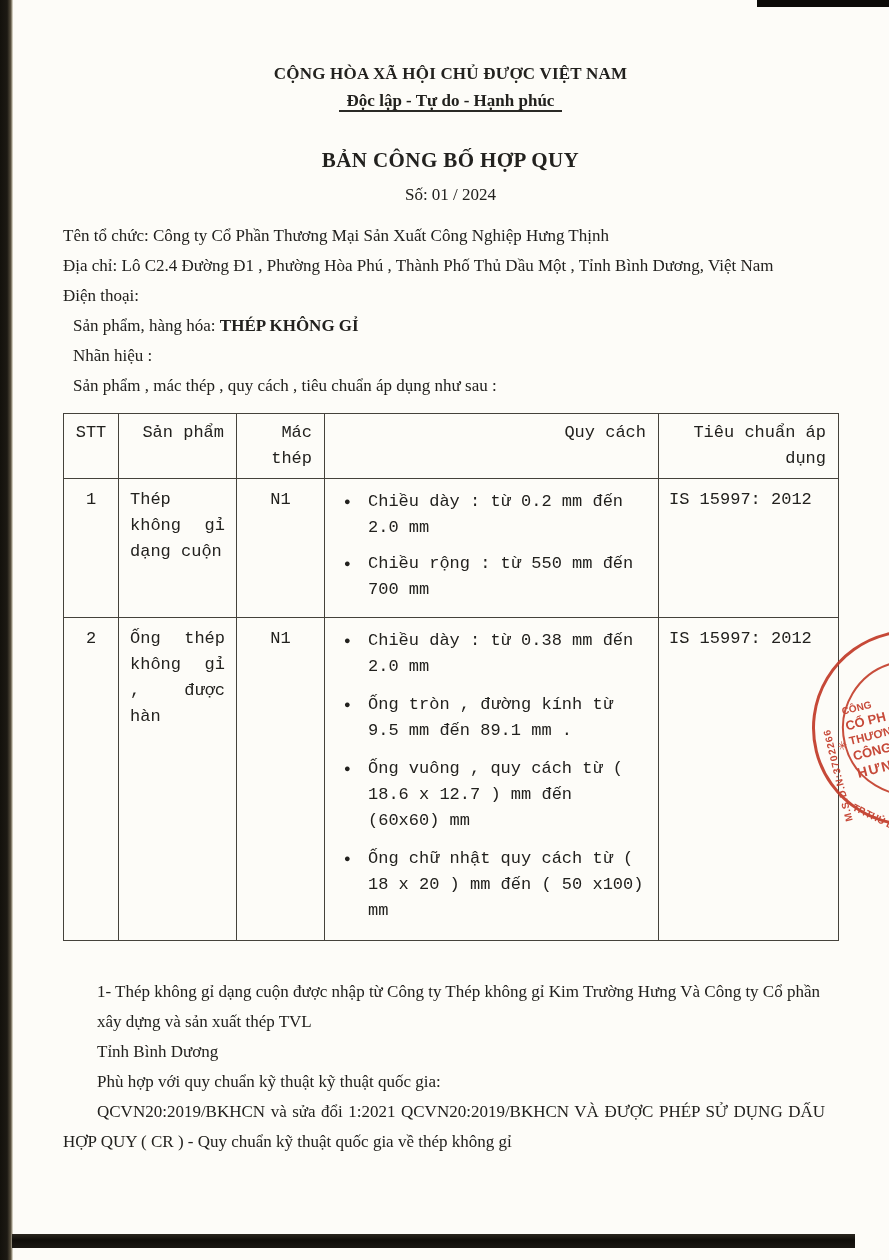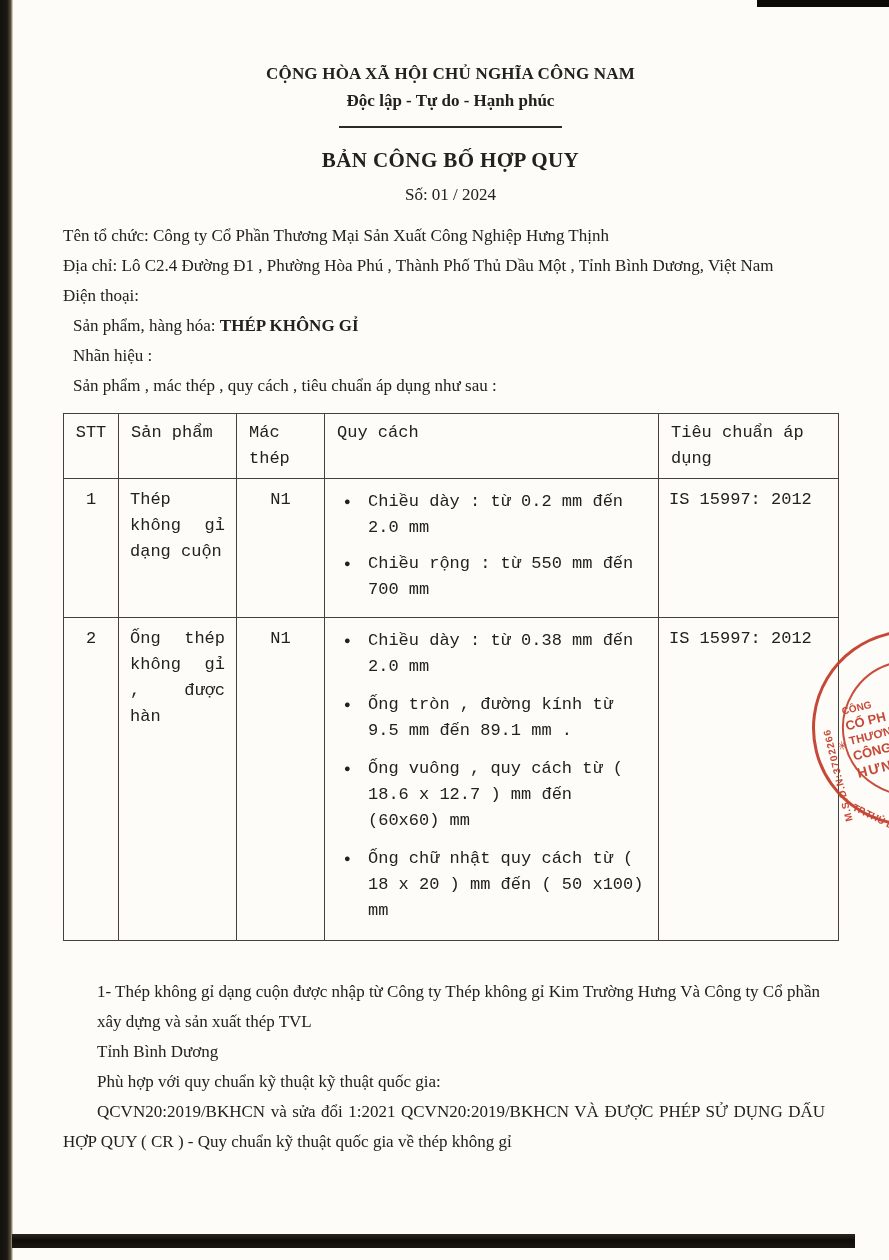--- a/index.html
+++ b/index.html
@@ -23,34 +23,34 @@
   }
   .edge-top-right {
     position:absolute; left:757px; top:0; width:132px; height:7px; background:#0c0b08;
   }
 
   
   .content { position:absolute; left:63px; top:62px; width:775px; font-size:17px; line-height:30px; }
 
   .nat1 { text-align:center; font-weight:bold; font-size:17px; line-height:24px; letter-spacing:.2px; }
   .nat2-wrap { text-align:center; margin-top:3px; line-height:24px; }
-  .nat2 { font-weight:bold; border-bottom:2px solid #2b2a26; padding:0 8px 16px 8px;text-align:right; }
+  .nat2 { font-weight:bold; border-bottom:2px solid #2b2a26; padding:0 8px 0 8px;text-align:right; }
 
   .title { text-align:center; font-weight:bold; font-size:21px; line-height:26px; margin-top:34px; letter-spacing:.4px; }
   .docno { text-align:center; margin-top:10px; line-height:24px; font-size:17px; }
 
   p.ln { margin:0; }
   p.ln.first { margin-top:14px; }
   p.ln.ind { padding-left:10px; }
   .bold { font-weight:bold; }
 
   
   table.spec { border-collapse:collapse; width:775px; margin-top:12px; table-layout:fixed; font-size:17px;font-family:Liberation Mono, monospace; }
   .spec th, .spec td { border:1.6px solid #45423b; vertical-align:top; line-height:26px; }
-  .spec th { font-weight:normal; text-align:left; padding:6px 12px; height:40px; }
+  .spec th { font-weight:normal; text-align:right; padding:6px 12px; height:40px; }
   .spec th.c-stt { text-align:center; padding:6px 4px; }
   .spec td { padding:8px 10px; }
   .spec td.c-stt { text-align:center; }
   .spec td.c-sp { text-align:justify; padding:8px 11px; }
   .spec td.c-mt { text-align:center; }
   .spec td.c-qc { padding:10px 14px 4px 16px;margin-top:21px; }
   .spec tr.r1 { height:95px; }
   .spec tr.r2 { height:244px; }
   .spec ul { list-style:none; margin:0; padding:0; }
   .spec li { position:relative; padding-left:27px; margin:0 0 10px 0; text-align:left; }
@@ -89,21 +89,21 @@
 
 <div class="page">
 
   <div class="edge-left"></div>
   <div class="edge-bottom"></div>
   <div class="edge-top-right"></div>
 
   <div class="content">
 
     <div class="nat">
-      <div class="nat1">CỘNG HÒA XÃ HỘI CHỦ NGHĨA CÔNG NAM</div>
+      <div class="nat1">CỘNG HÒA XÃ HỘI CHỦ ĐƯỢC VIỆT NAM</div>
       <div class="nat2-wrap">
         <span class="nat2">Độc lập - Tự do - Hạnh phúc</span>
       </div>
     </div>
 
     <div class="title">BẢN CÔNG BỐ HỢP QUY</div>
     <div class="docno">Số: 01 / 2024</div>
 
     <p class="ln first">Tên tổ chức: Công ty Cổ Phần Thương Mại Sản Xuất Công Nghiệp Hưng Thịnh</p>
     <p class="ln">Địa chỉ: Lô C2.4 Đường Đ1 , Phường Hòa Phú , Thành Phố Thủ Dầu Một , Tỉnh Bình Dương, Việt Nam</p>

